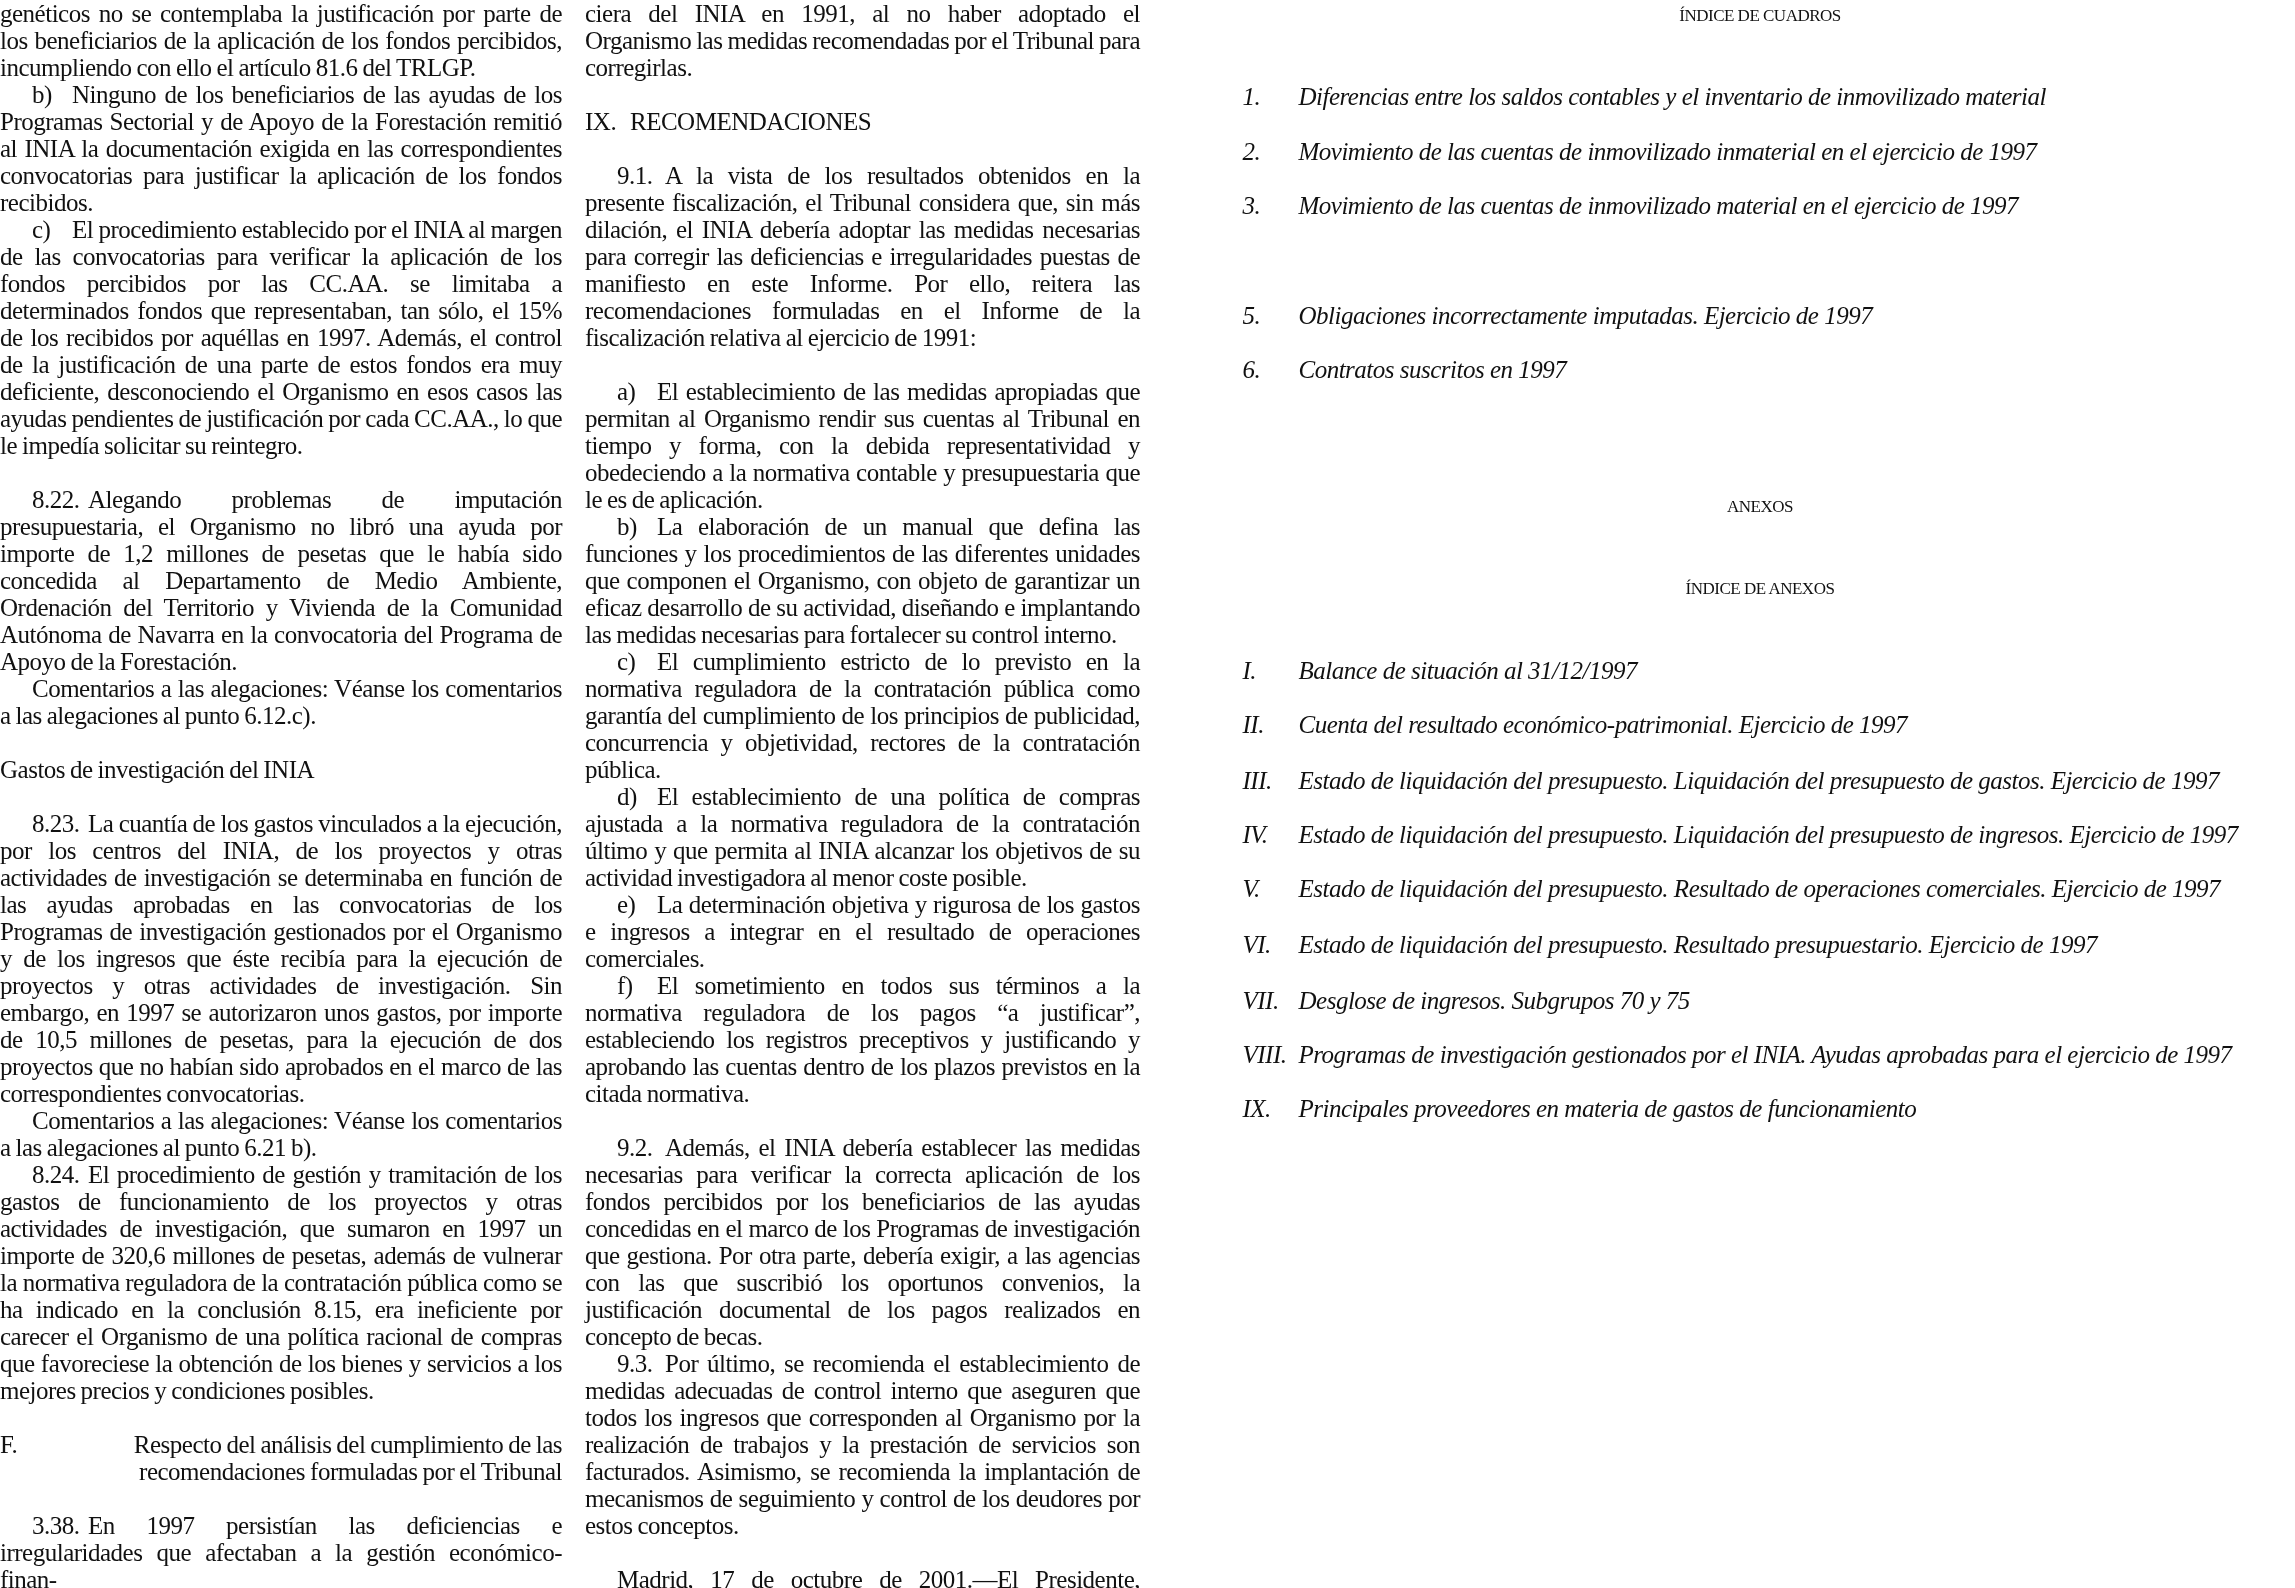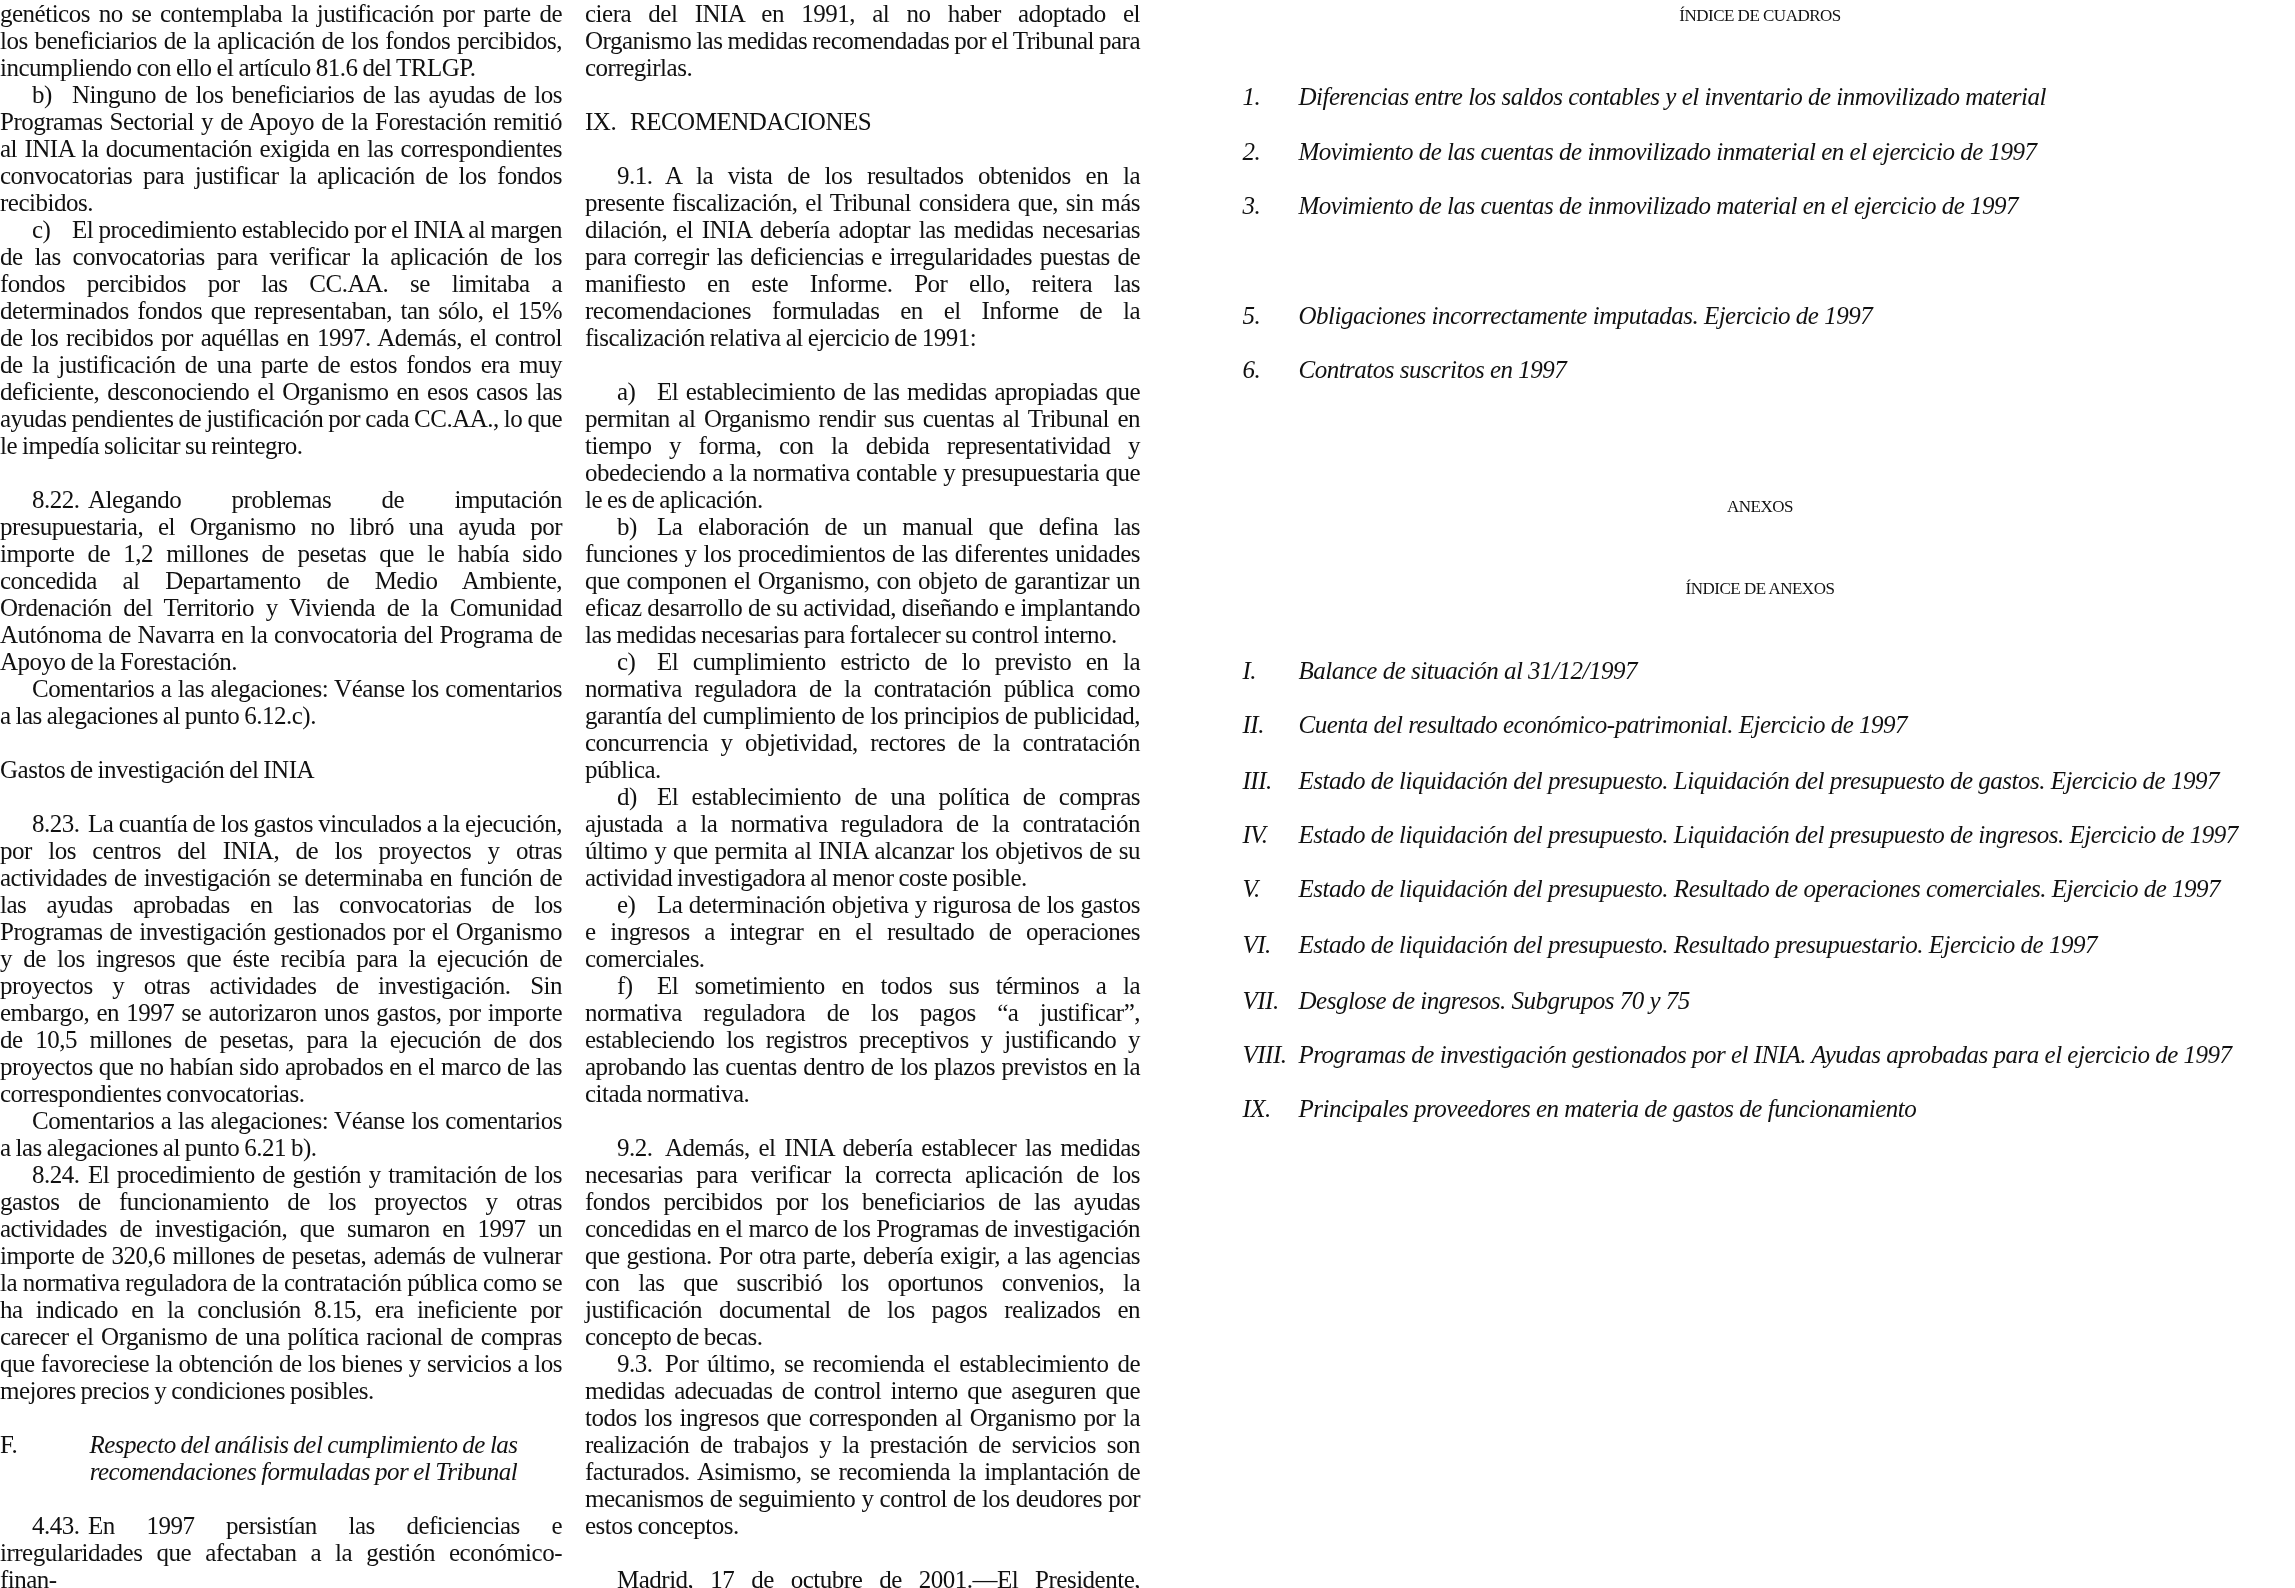--- a/index.html
+++ b/index.html
@@ -15,21 +15,21 @@
   }
   #col1 { left: 0; width: 562px; }
   #col2 { left: 585px; width: 555px; }
   .col p { margin: 0; text-align: justify; text-align-last: left; hyphens: none; }
   .col p.ind { text-indent: 32px; }
   .gap { height: 27px; }
   .heading { margin: 0; font-weight: normal; font-size: 25px; line-height: 27px; }
   .heading .num { display: inline-block; width: 45px; }
   .hang { display: flex; }
   .hang .lbl { width: 45px; flex: none; }
-  .hang .txt { flex: 1; text-align: center; font-style: italic; }
+  .hang .txt { flex: 1; text-align: right; }
   .pnum { display: inline-block; width: 56px; text-indent: 0; }
   .bold { font-weight: bold; }
 
   #col3 { position: absolute; left: 1225px; top: 0; width: 1070px; height: 1588px;
           font-size: 25px; letter-spacing: -0.5px; }
   .c3-title { position: absolute; left: 0; width: 1070px; text-align: center; line-height: 27px; margin: 0; font-weight: normal; font-size: 17px; }
   .c3-item { position: absolute; left: 17.5px; right: 0; line-height: 27px; white-space: nowrap; font-style: italic; }
   .c3-item .n { display: inline-block; width: 56px; }
 </style>
 </head>
@@ -47,21 +47,21 @@
   <div class="gap"></div>
   <p class="ind"><span class="pnum">8.23.</span><span>La cuantía de los gastos vinculados a la ejecución, por los centros del INIA, de los proyectos y otras actividades de investigación se determinaba en función de las ayudas aprobadas en las convocatorias de los Programas de investigación gestionados por el Organismo y de los ingresos que éste recibía para la ejecución de proyectos y otras actividades de investigación. Sin embargo, en 1997 se autorizaron unos gastos, por importe de 10,5 millones de pesetas, para la ejecución de dos proyectos que no habían sido aprobados en el marco de las correspondientes convocatorias.</span></p>
   <p class="ind">Comentarios a las alegaciones: Véanse los comentarios a las alegaciones al punto 6.21 b).</p>
   <p class="ind"><span class="pnum">8.24.</span><span>El procedimiento de gestión y tramitación de los gastos de funcionamiento de los proyectos y otras actividades de investigación, que sumaron en 1997 un importe de 320,6 millones de pesetas, además de vulnerar la normativa reguladora de la contratación pública como se ha indicado en la conclusión 8.15, era ineficiente por carecer el Organismo de una política racional de compras que favoreciese la obtención de los bienes y servicios a los mejores precios y condiciones posibles.</span></p>
   <div class="gap"></div>
   <div class="hang">
     <span class="lbl">F.</span>
     <span class="txt">Respecto del análisis del cumplimiento de las recomendaciones formuladas por el Tribunal</span>
   </div>
   <div class="gap"></div>
-  <p class="ind"><span class="pnum">4.43.</span><span>En 1997 persistían las deficiencias e irregularidades que afectaban a la gestión económico-finan-</span></p>
+  <p class="ind"><span class="pnum">3.38.</span><span>En 1997 persistían las deficiencias e irregularidades que afectaban a la gestión económico-finan-</span></p>
 </div>
 
 <div class="col" id="col2">
   <p>ciera del INIA en 1991, al no haber adoptado el Organismo las medidas recomendadas por el Tribunal para corregirlas.</p>
   <div class="gap"></div>
   <h2 class="heading">
     <span class="num">IX.</span><span>RECOMENDACIONES</span>
   </h2>
   <div class="gap"></div>
   <p class="ind"><span class="pnum" style="width:48px">9.1.</span><span>A la vista de los resultados obtenidos en la presente fiscalización, el Tribunal considera que, sin más dilación, el INIA debería adoptar las medidas necesarias para corregir las deficiencias e irregularidades puestas de manifiesto en este Informe. Por ello, reitera las recomendaciones formuladas en el Informe de la fiscalización relativa al ejercicio de 1991:</span></p>

